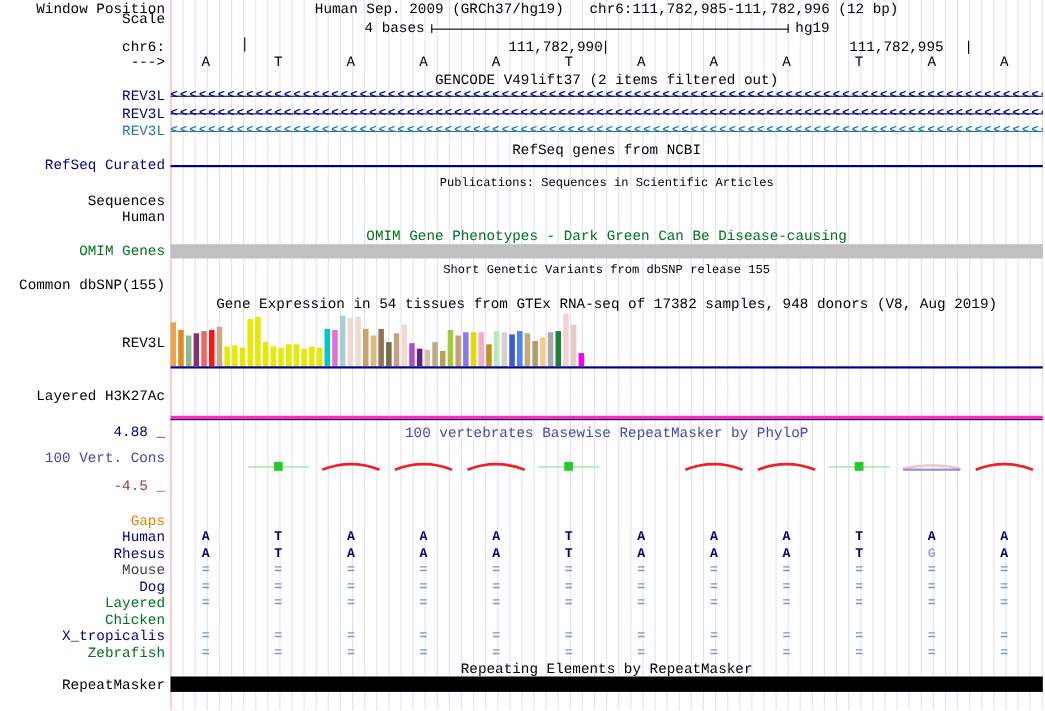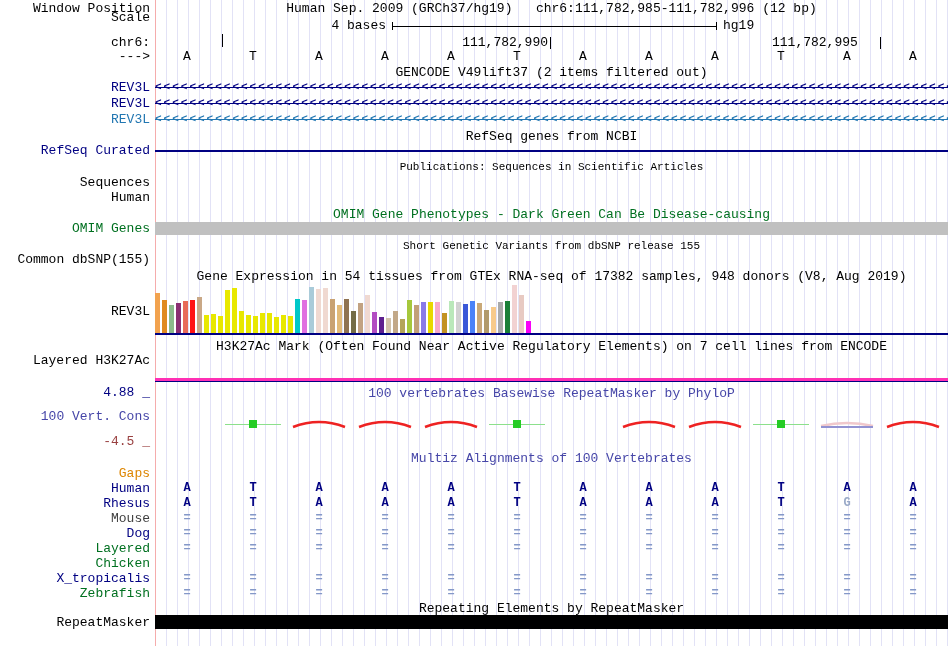--- a/index.html
+++ b/index.html
@@ -220,21 +220,20 @@
       <div class="gbar" style="left:484px;top:310px;height:23px;background:#B29A6A"></div>
       <div class="gbar" style="left:491px;top:307px;height:26px;background:#F8CA8A"></div>
       <div class="gbar" style="left:498px;top:302px;height:31px;background:#AAAAAA"></div>
       <div class="gbar" style="left:505px;top:301px;height:32px;background:#1A8038"></div>
       <div class="gbar" style="left:512px;top:285px;height:48px;background:#F2D2D2"></div>
       <div class="gbar" style="left:519px;top:295px;height:38px;background:#E8CAC2"></div>
       <div class="gbar" style="left:526px;top:321px;height:12px;background:#F800F8"></div>
     </div>
   <div class="hline" style="top:333px;height:2px;background:var(--navy)"></div>
 
-  <div class="title" style="top:340px">H3K27Ac Mark (Often Found Near Active Regulatory Elements) on 7 cell lines from ENCODE</div>
   <div class="lbl" style="top:354px">Layered H3K27Ac</div>
   <div class="hline" style="top:378px;height:3px;background:var(--magenta_line)"></div>
   <div class="hline" style="top:381px;height:1px;background:var(--navy)"></div>
 
   <div class="title slate" style="top:387px">100 vertebrates Basewise RepeatMasker by PhyloP</div>
   <div class="lbl navy" style="top:386px">4.88 _</div>
   <div class="lbl slate" style="top:410px">100 Vert. Cons</div>
   <div class="lbl dkred" style="top:435px">-4.5 _</div>
   <div id="phylop">
       <div class="abs" style="left:225px;top:424px;width:56px;height:1px;background:var(--green_wiggle_line)"></div>
@@ -260,21 +259,20 @@
       <div class="abs" style="left:777px;top:420px;width:8px;height:8px;background:var(--green_wiggle_dot)"></div>
       <svg class="abs" style="left:819px;top:416px" width="56" height="13">
         <path d="M2,10 Q28,4 54,10" stroke="var(--pale_arc)" stroke-width="2.5" fill="none"></path>
       </svg>
       <div class="abs" style="left:821px;top:426px;width:52px;height:2px;background:var(--pale_arc_line)"></div>
       <svg class="abs" style="left:885px;top:416px" width="56" height="13">
         <path d="M2,11 Q28,1 54,11" stroke="var(--red_wiggle)" stroke-width="2.5" fill="none"></path>
       </svg>
     </div>
 
-  <div class="title slate" style="top:452px">Multiz Alignments of 100 Vertebrates</div>
   <div id="multiz">
       <div class="lbl" style="top:467px;color:#DD8500">Gaps</div>
       <div class="lbl" style="top:482px;color:#000082">Human</div>
       <span class="alcell" style="top:482px;left:180px;color:#000082">A</span>
       <span class="alcell" style="top:482px;left:246px;color:#000082">T</span>
       <span class="alcell" style="top:482px;left:312px;color:#000082">A</span>
       <span class="alcell" style="top:482px;left:378px;color:#000082">A</span>
       <span class="alcell" style="top:482px;left:444px;color:#000082">A</span>
       <span class="alcell" style="top:482px;left:510px;color:#000082">T</span>
       <span class="alcell" style="top:482px;left:576px;color:#000082">A</span>

